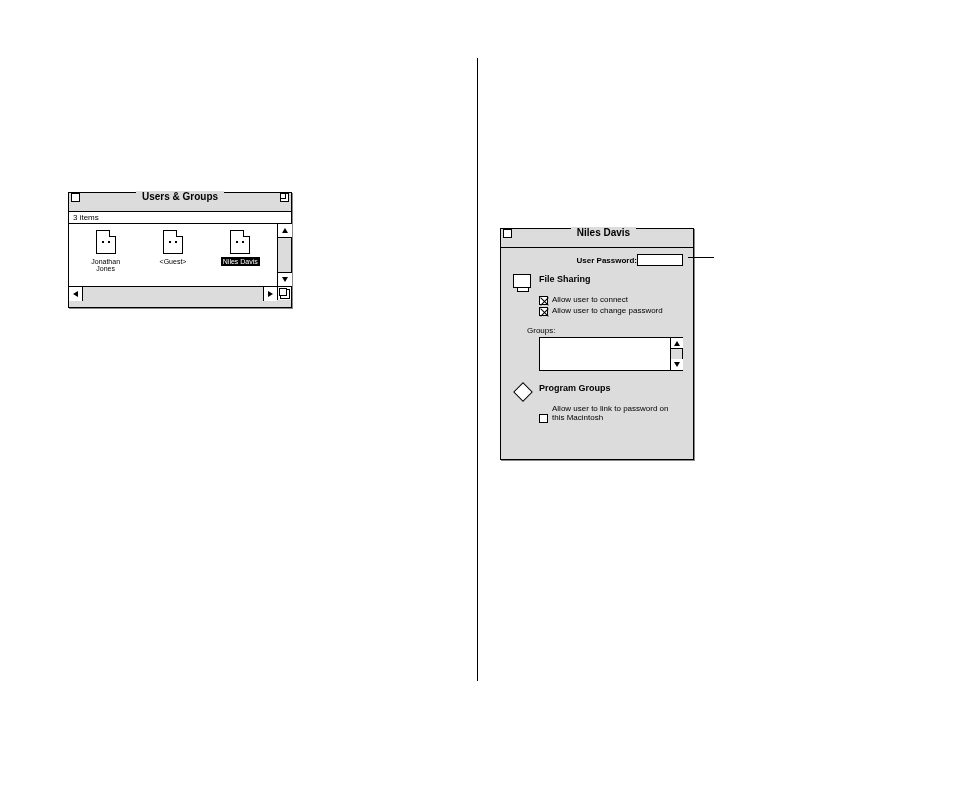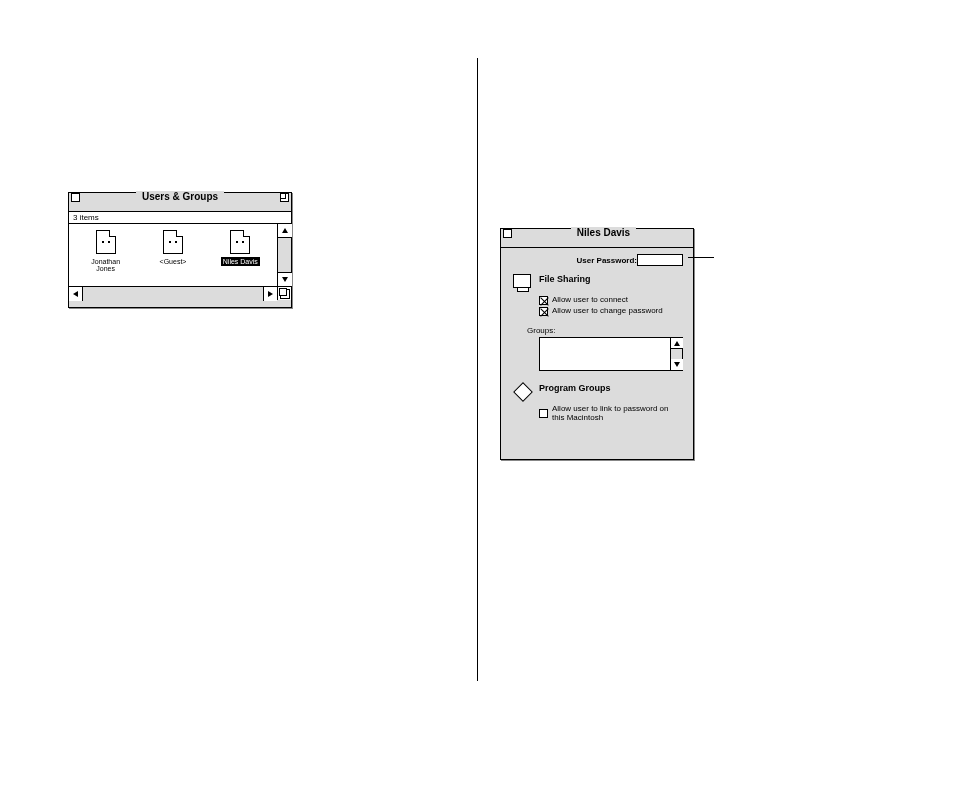--- a/index.html
+++ b/index.html
@@ -264,21 +264,21 @@
     content:"";
     position:absolute;
     left:5px; top:2px;
     width:12px; height:12px;
     border:1px solid #000;
     background:#fff;
     transform: rotate(45deg);
   }
   .opt-row {
     display: flex;
-    align-items: center;
+    align-items: flex-end;
     gap: 4px;
     margin: 2px 0 2px 28px;
     line-height: 1.1;
   }
   .chk {
     width: 9px; height: 9px;
     border: 1px solid #000;
     background: #fff;
     position: relative;
     flex: 0 0 auto;

